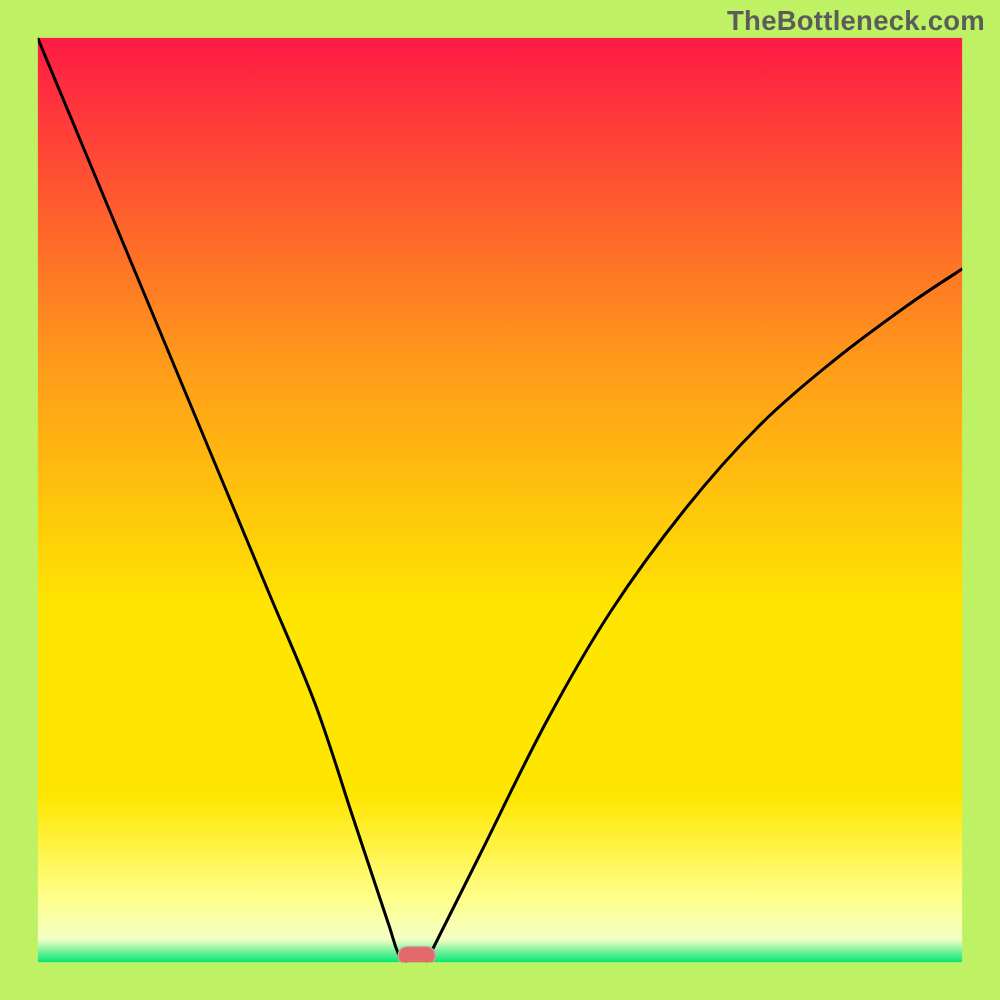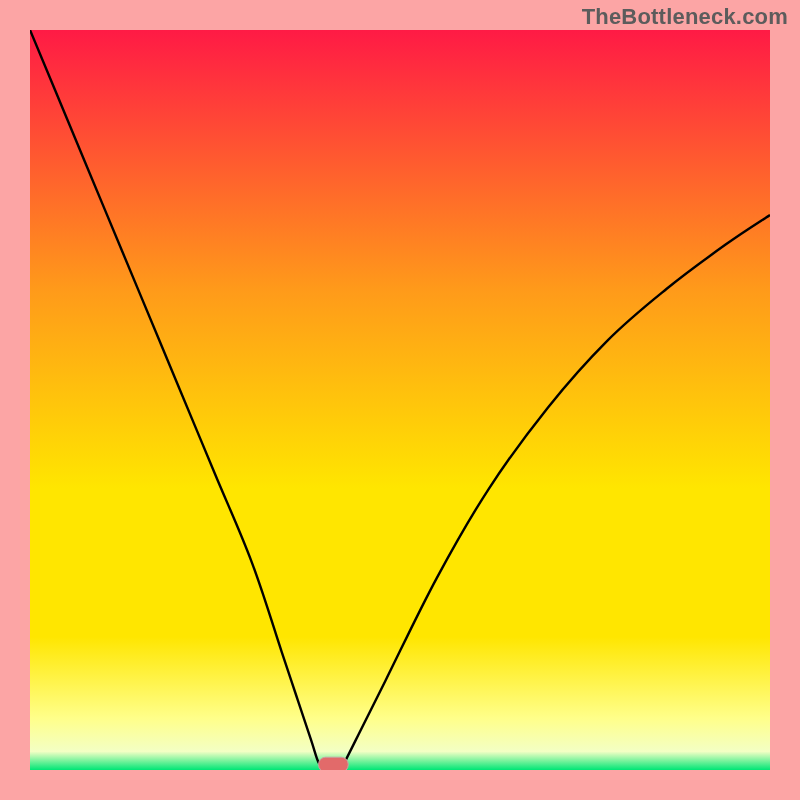--- a/index.html
+++ b/index.html
@@ -9,21 +9,21 @@
     height: 800px;
     overflow: hidden;
     background: #000;
     font-family: Arial, Helvetica, sans-serif;
   }
   .frame {
     position: absolute;
     top: 0; left: 0;
     width: 800px;
     height: 800px;
-    background: #fca5a5;
+    background: #bef264;
   }
   .plot {
     position: absolute;
     top: 30px;
     left: 30px;
     width: 740px;
     height: 740px;
     overflow: hidden;
   }
   .watermark {

